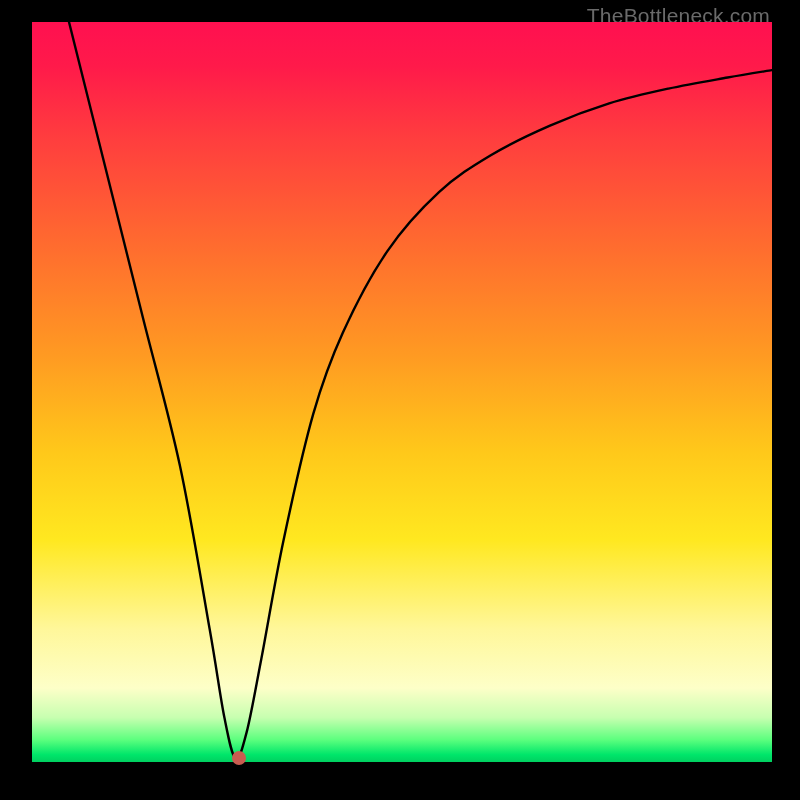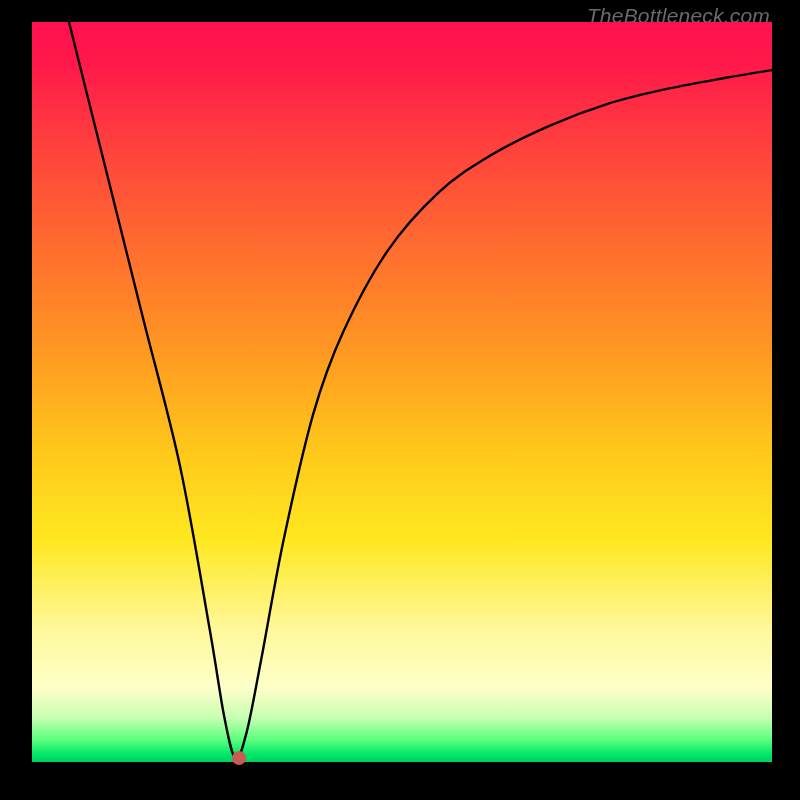--- a/index.html
+++ b/index.html
@@ -43,21 +43,20 @@
   }
   .watermark {
     position: absolute;
     top: 4px;
     right: 30px;
     color: #6a6a6a;
     font-size: 21px;
     font-weight: 500;
     letter-spacing: 0.2px;
     pointer-events: none;
-    font-style: italic;
   }
   svg.curve {
     position: absolute;
     left: 0;
     top: 0;
     width: 740px;
     height: 740px;
     display: block;
   }
   .dot {

